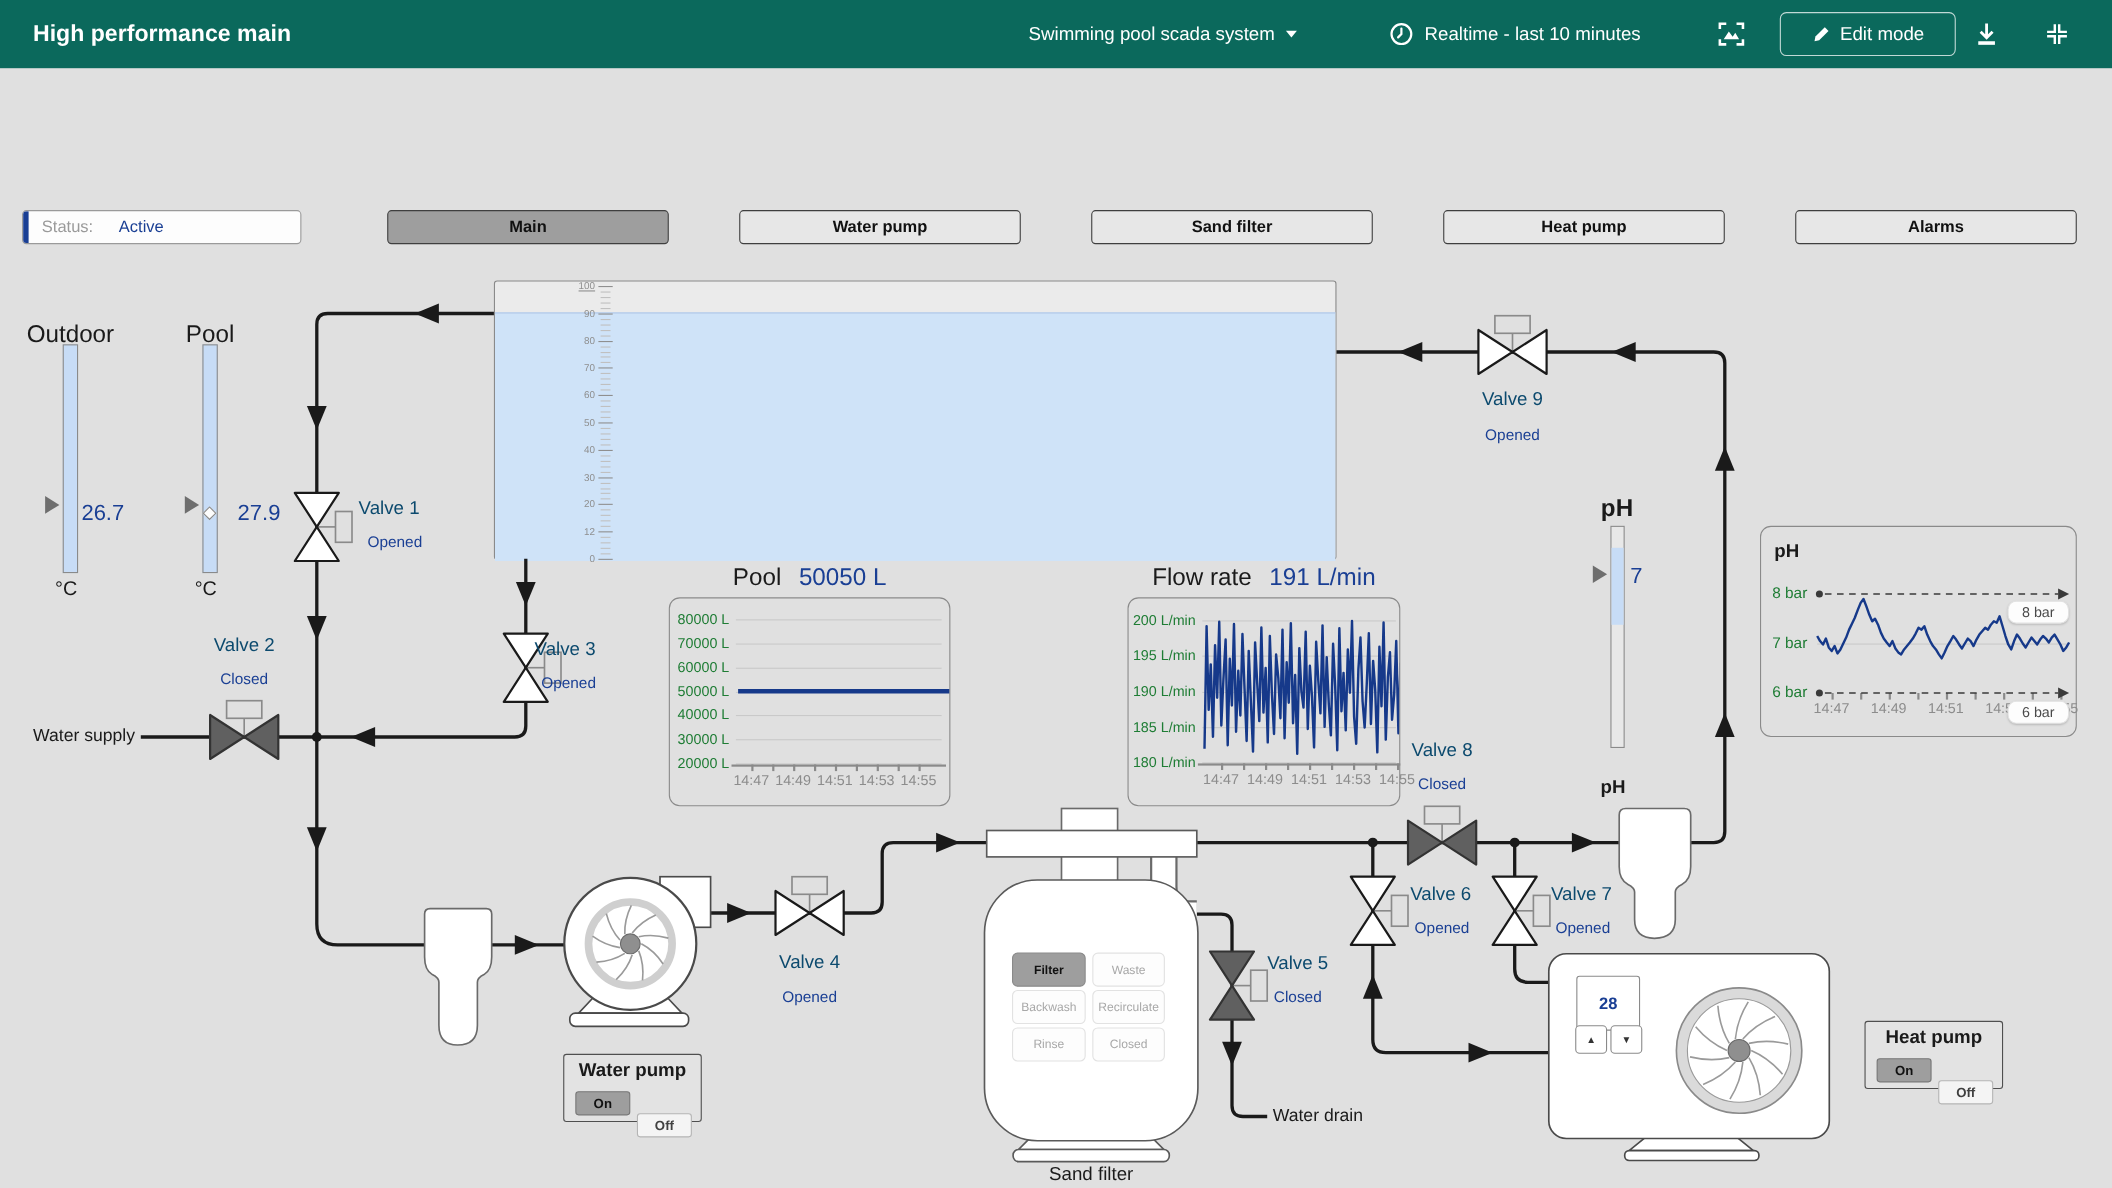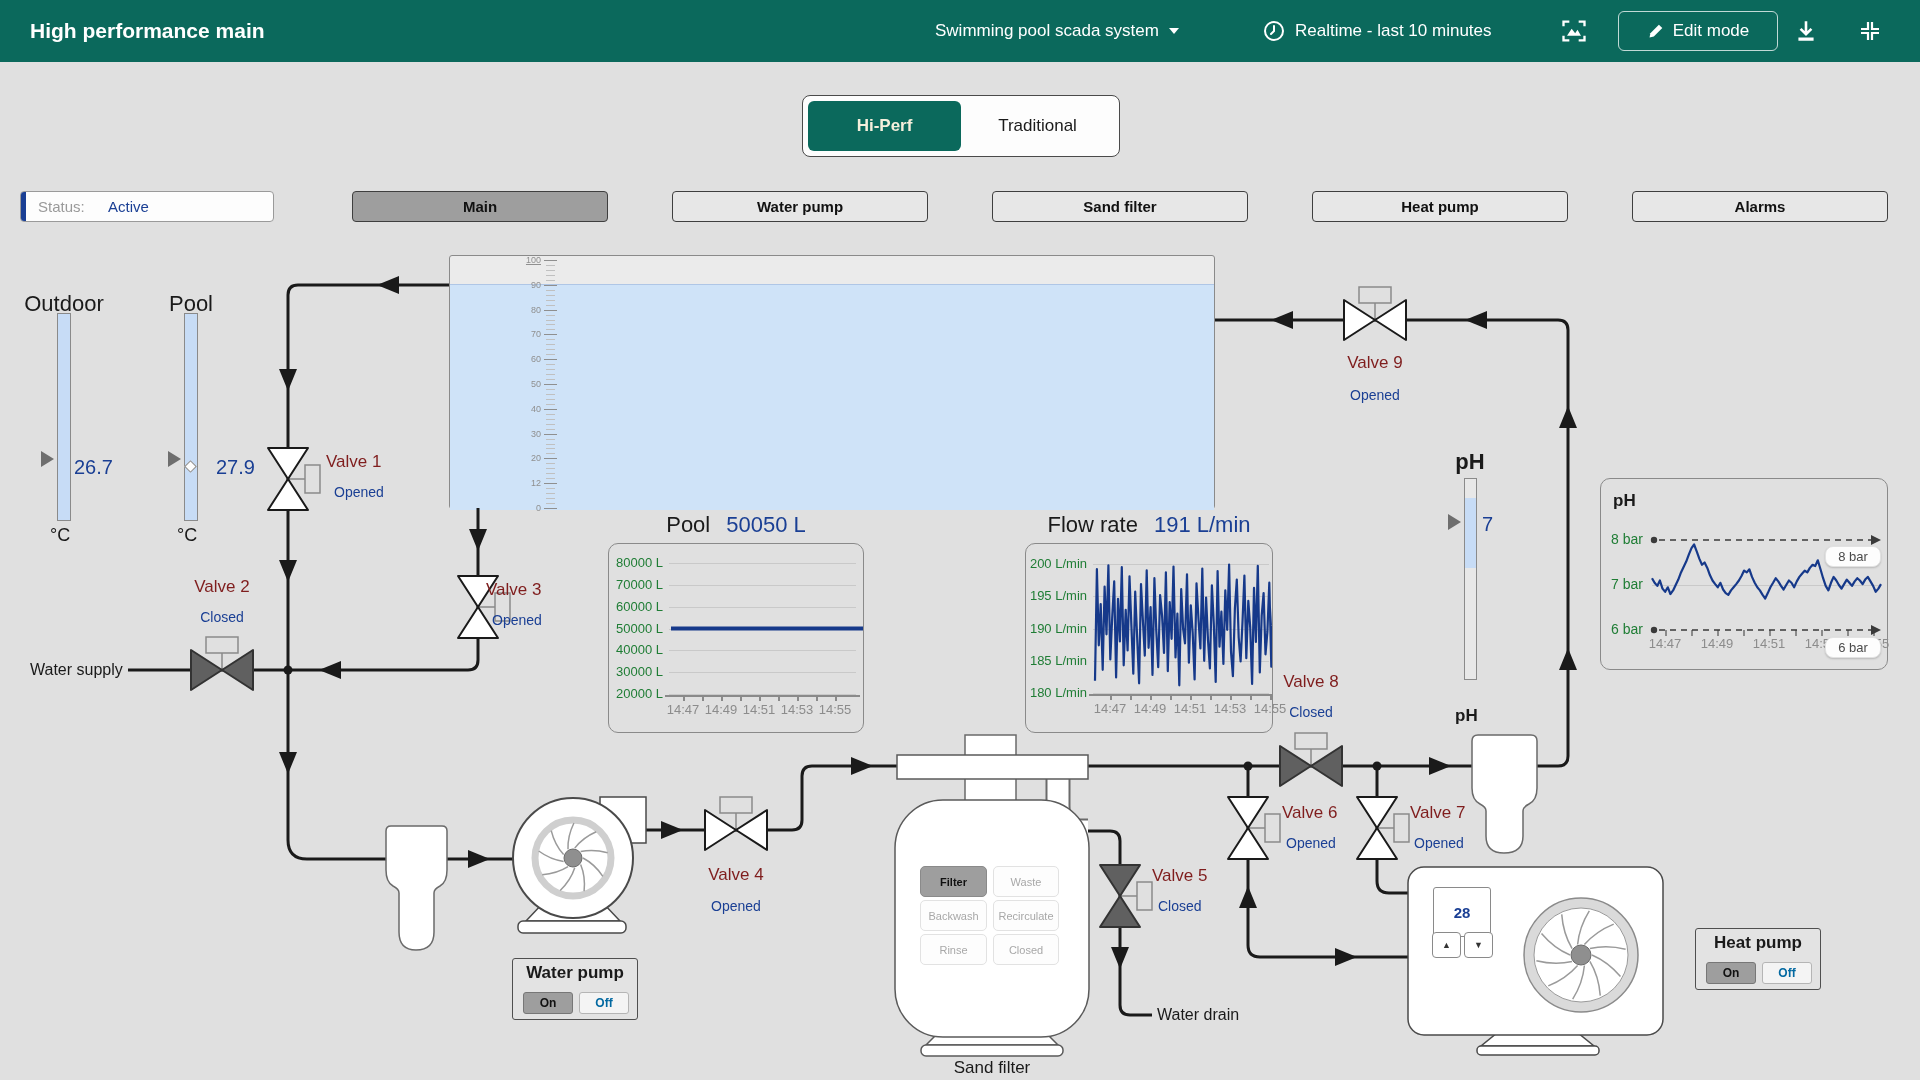--- a/index.html
+++ b/index.html
@@ -34,21 +34,21 @@
   .tlabel{position:absolute;width:80px;text-align:center;font-size:22px;color:#1a1a1a;z-index:3;}
   .tbar{position:absolute;width:14px;background:#c7dcf6;border:1px solid #8a8a8a;z-index:3;}
   .tpointer{position:absolute;width:0;height:0;border-top:8px solid transparent;border-bottom:8px solid transparent;border-left:13px solid #6e6e6e;z-index:3;}
   .tvalue{position:absolute;font-size:20px;color:#1a3f94;z-index:3;}
   .tunit{position:absolute;font-size:18px;color:#1a1a1a;z-index:3;}
   .diamond{position:absolute;width:9px;height:9px;background:#fdfdfd;border:1px solid #8a8a8a;transform:rotate(45deg);z-index:4;}
   .phbar{position:absolute;left:1464px;top:478px;width:13px;height:202px;background:#e8e8e8;border:1px solid #8a8a8a;z-index:3;}
   .phbar .zone{position:absolute;left:0;top:19px;width:100%;height:70px;background:#c7dcf6;}
   
   .dlabel{position:absolute;font-size:16px;color:#1a1a1a;z-index:3;}
-  .vname{position:absolute;font-size:17px;color:#7f1d1d;z-index:3;}
+  .vname{position:absolute;font-size:17px;color:#0c4a6e;z-index:3;}
   .vstate{position:absolute;font-size:14px;color:#1a3f94;z-index:3;}
   .center{width:110px;text-align:center;}
   
   .chart-title-row{position:absolute;display:flex;justify-content:center;gap:16px;z-index:3;}
   .ct-name{font-size:22px;color:#1a1a1a;}
   .ct-val{font-size:22px;color:#1a3f94;}
   .chart-panel{position:absolute;border:1.5px solid #8a8a8a;border-radius:10px;z-index:3;}
   .cp-ylab{position:absolute;text-align:right;font-size:13px;color:#1f7d35;}
   .cp-grid{position:absolute;height:1px;background:#c9c9c9;}
   .cp-axis{position:absolute;height:1.5px;background:#8a8a8a;}
@@ -56,21 +56,21 @@
   .cp-xlab{position:absolute;font-size:13px;color:#8c8c8c;width:44px;text-align:center;}
   .cp-svg{position:absolute;left:0;top:0;}
   .badge{position:absolute;width:56px;height:21px;background:#fdfdfd;border:1px solid #e2e2e2;border-radius:8px;box-shadow:0 1px 2px rgba(0,0,0,.18);font-size:13px;color:#4a4a4a;display:flex;align-items:center;justify-content:center;z-index:4;}
   .ph-title{position:absolute;font-size:17px;font-weight:600;color:#1a1a1a;}
   .ph-ylab{position:absolute;width:40px;text-align:right;font-size:14px;color:#1f7d35;}
   
   .ctlbox{position:absolute;width:126px;height:62px;background:#e3e3e3;border:1.5px solid #4f4f4f;border-radius:3px;z-index:3;}
   .ctlbox .t{position:absolute;width:100%;text-align:center;top:4px;font-size:17px;font-weight:700;color:#1a1a1a;}
   .pbtn{position:absolute;top:33px;width:50px;height:22px;border-radius:3px;font-size:12px;font-weight:700;display:flex;align-items:center;justify-content:center;cursor:pointer;}
   .pbtn.on{left:10px;background:#9e9e9e;border:1px solid #777;color:#111;}
-  .pbtn.off{left:66px;background:#f4f4f4;border:1px solid #b5b5b5;color:#0369a1;}
+  .pbtn.off{left:66px;background:#f4f4f4;border:1px solid #b5b5b5;color:#404040;margin-top:20px;}
   
   .mode{position:absolute;width:67px;height:31px;border-radius:5px;font-size:11px;display:flex;align-items:center;justify-content:center;z-index:3;cursor:pointer;background:#fdfdfd;border:1px solid #e2e2e2;color:#a8a8a8;}
   .mode.active{background:#9e9e9e;border:1px solid #8a8a8a;color:#111;font-weight:600;}
   
   .hpdisp{position:absolute;left:1433px;top:887px;width:58px;height:50px;background:#fff;border:1px solid #8a8a8a;border-radius:3px;display:flex;align-items:center;justify-content:center;font-size:15px;font-weight:700;color:#1a3f94;z-index:3;}
   .spin{position:absolute;top:932px;width:29px;height:26px;background:#fff;border:1px solid #8a8a8a;border-radius:4px;display:flex;align-items:center;justify-content:center;font-size:9px;color:#333;cursor:pointer;z-index:3;}
   svg.overlay{position:absolute;left:0;top:0;z-index:2;pointer-events:none;}
 </style>
 </head>
 <body>
@@ -114,24 +114,20 @@
       </svg>
     </div>
 
     <div class="iconbtn" style="left:1858px;top:19px;">
       <svg width="24" height="24" viewBox="0 0 24 24">
         <path d="M10 3 V10 H3 M14 3 V10 H21 M10 21 V14 H3 M14 21 V14 H21" fill="none" stroke="#fff" stroke-width="2.2"></path>
       </svg>
     </div>
   </div>
 
-  <div class="vtoggle">
-    <div class="vseg active">Hi-Perf</div>
-    <div class="vseg">Traditional</div>
-  </div>
 
   <div class="statusbox">
     <div class="bar"></div>
     <div class="sl">Status:</div>
     <div class="sv">Active</div>
   </div>
   <div class="navbtn active" style="left:352px;width:256px;">Main</div>
   <div class="navbtn" style="left:672px;width:256px;">Water pump</div>
   <div class="navbtn" style="left:992px;width:256px;">Sand filter</div>
   <div class="navbtn" style="left:1312px;width:256px;">Heat pump</div>

